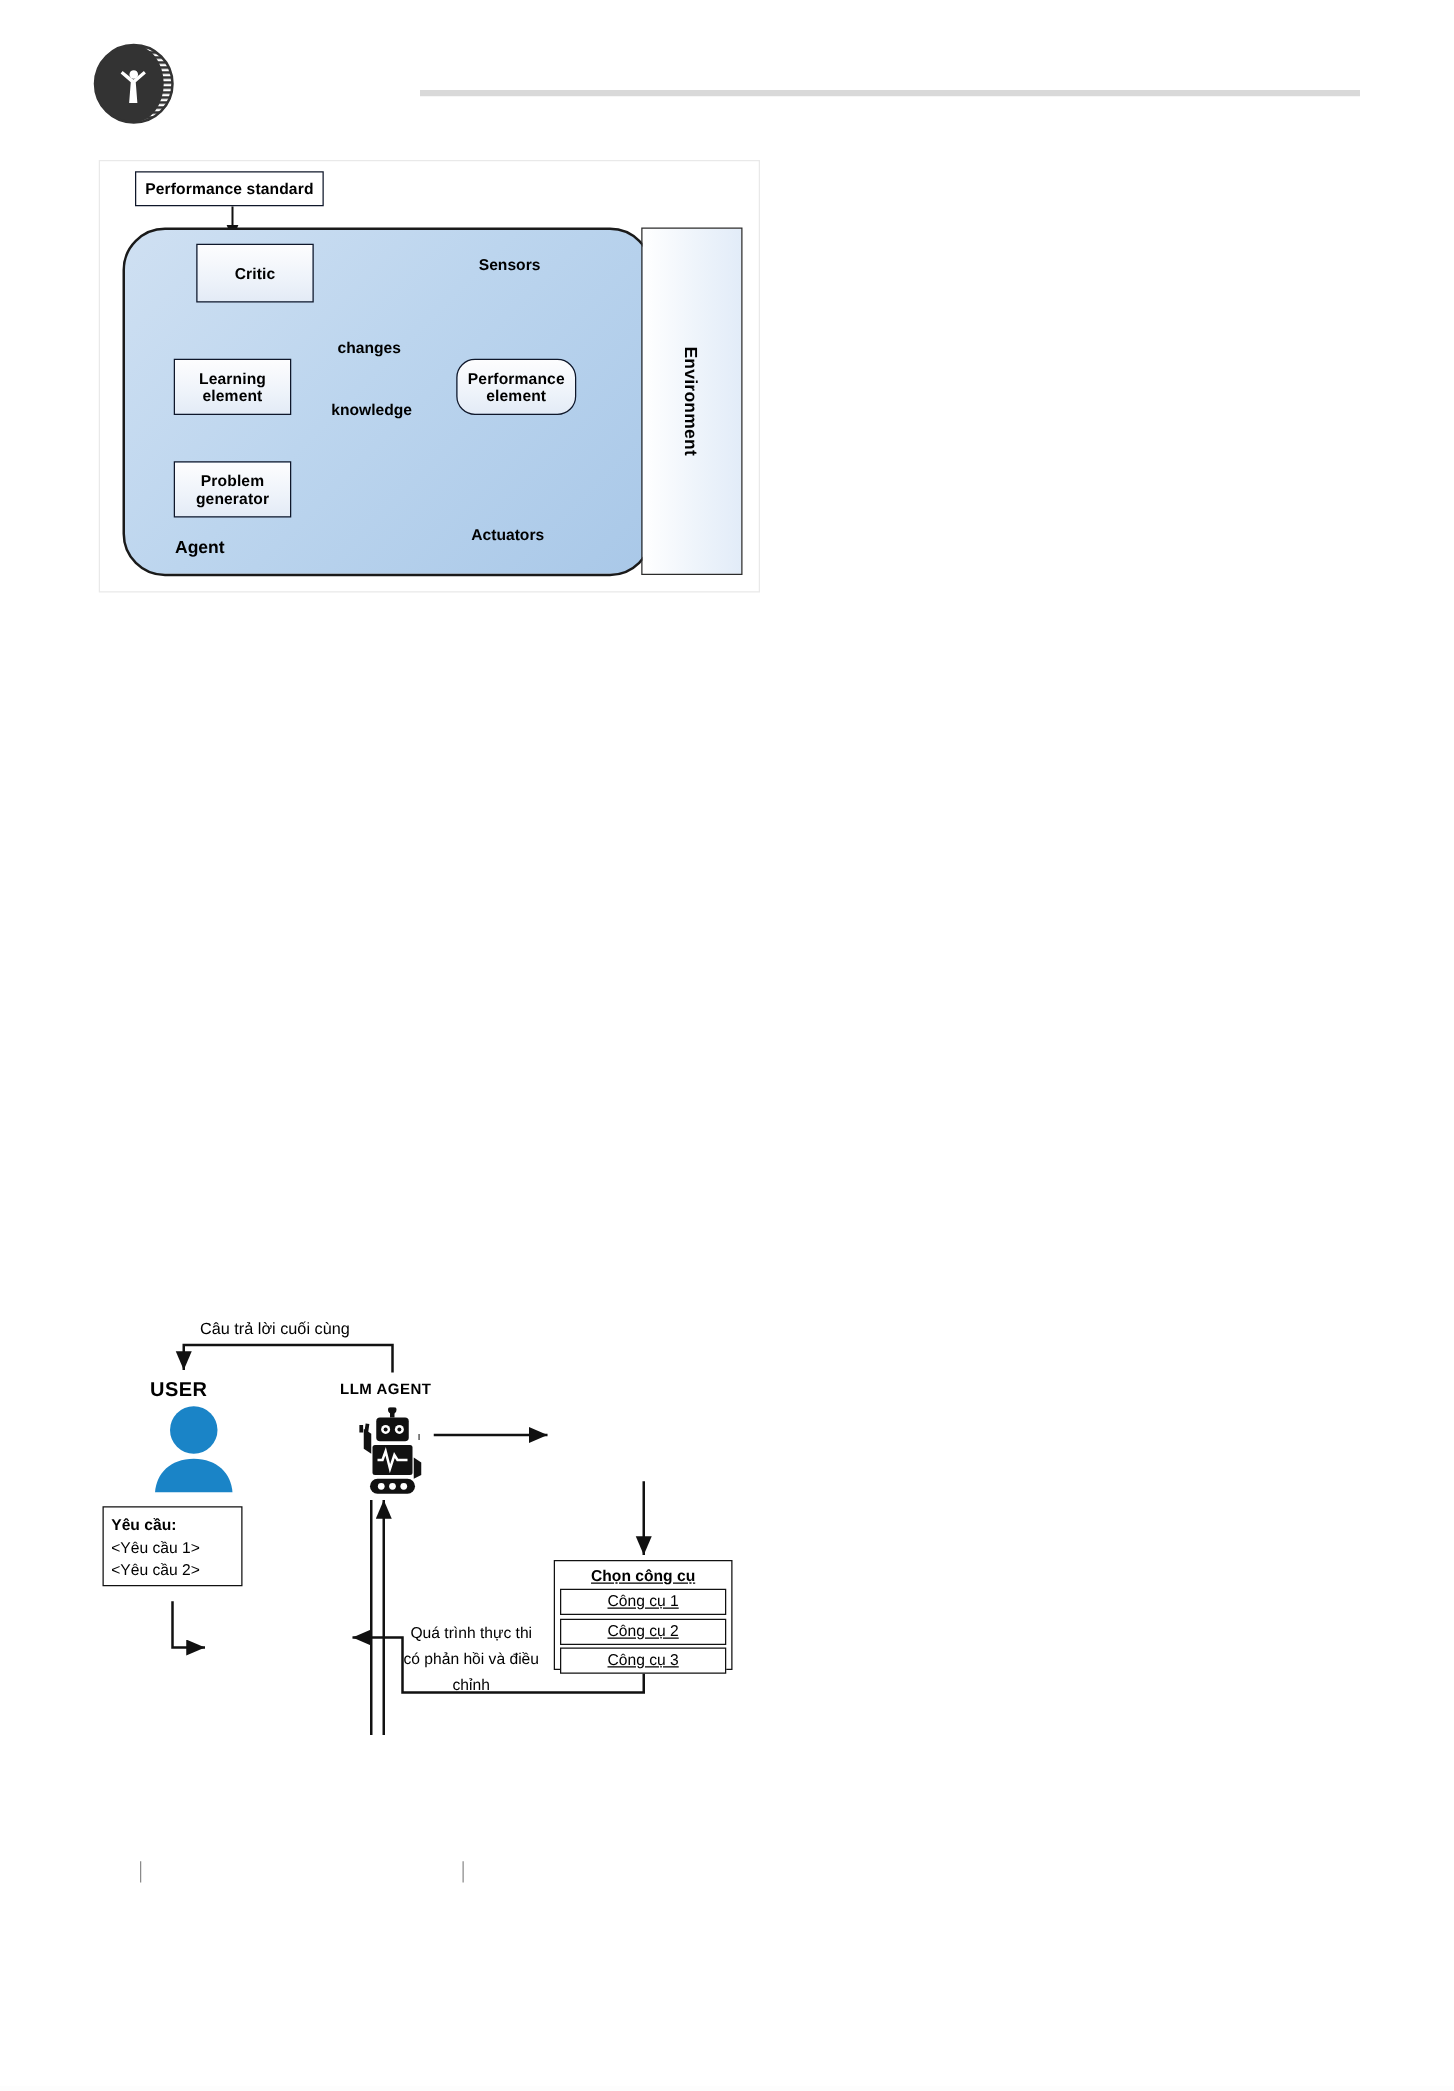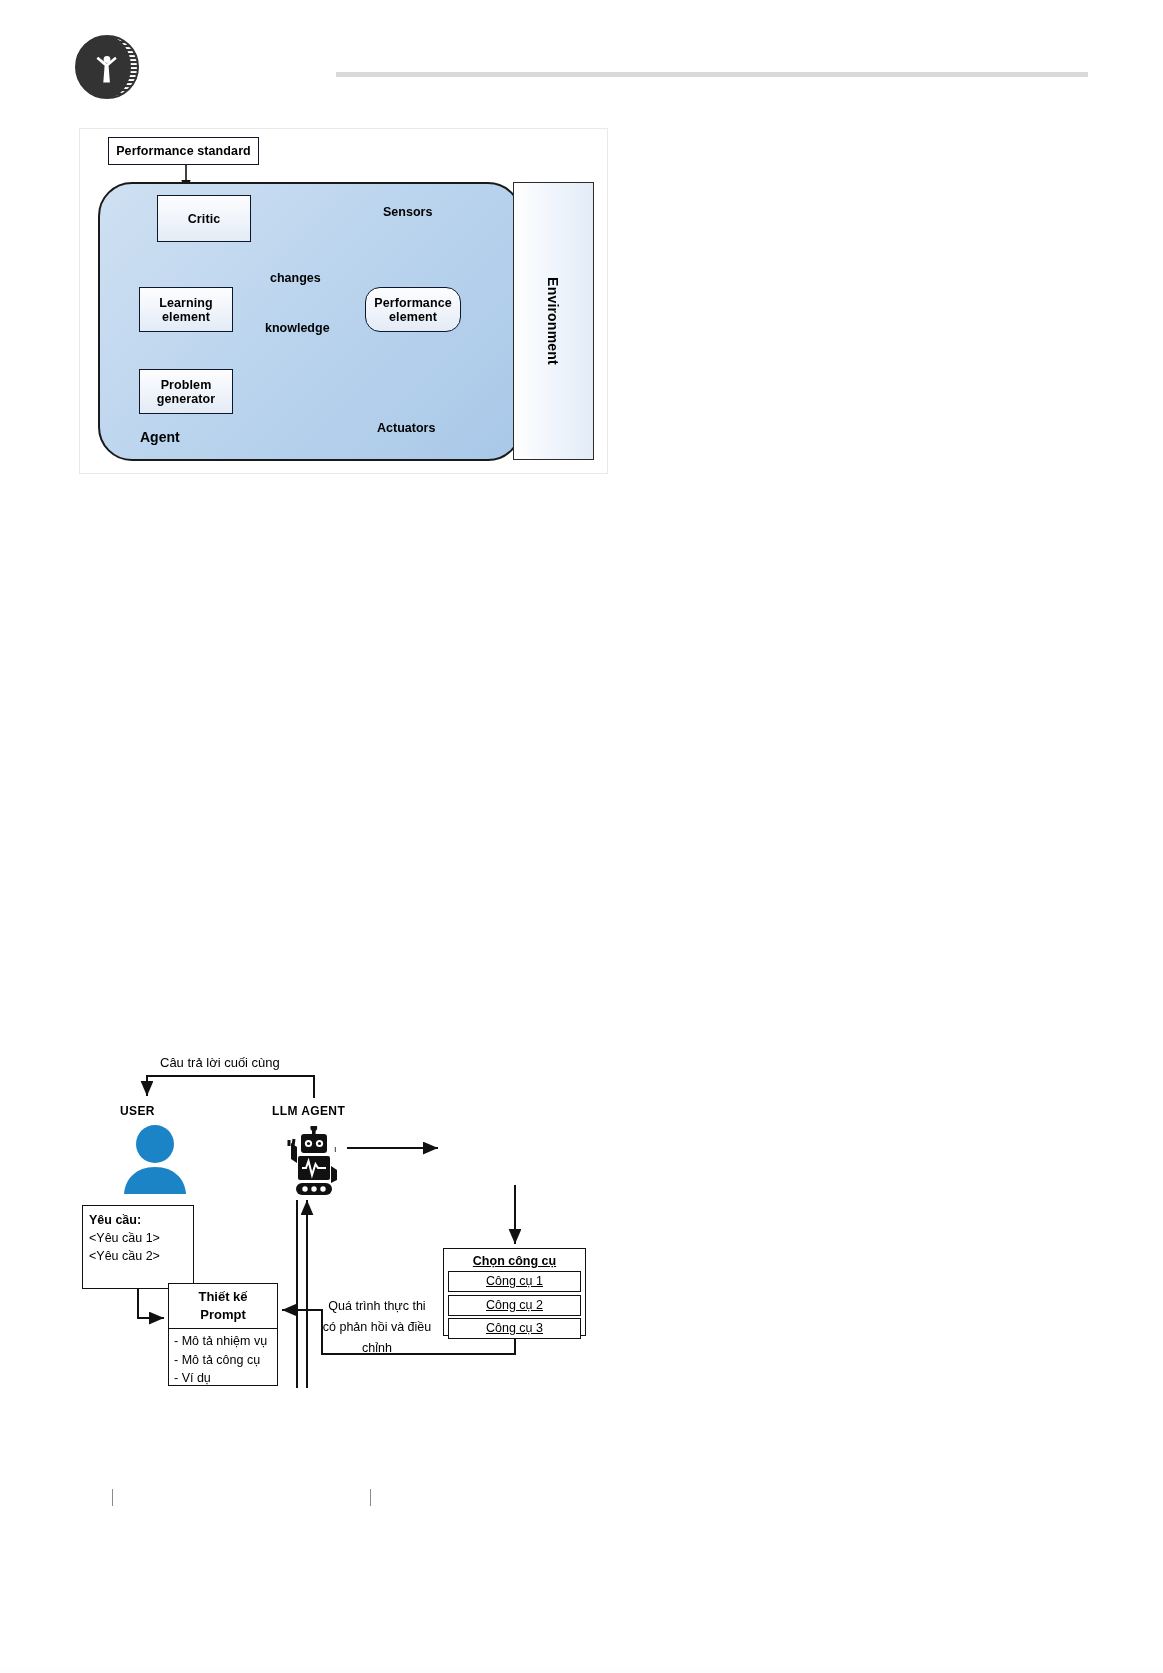--- a/index.html
+++ b/index.html
@@ -114,21 +114,21 @@
   }
   .f2-svg { position: absolute; left: 0; top: 0; z-index: 1; }
 
   .f2-label {
     position: absolute;
     font-size: 12.5px;
     z-index: 4;
     white-space: nowrap;
   }
   #f2-final-answer { left: 81px; top: 7px; font-size: 13px; }
-  #f2-user-label   { left: 41px; top: 56px; font-weight: bold; font-size: 12px; letter-spacing:.4px;}
+  #f2-user-label   { left: 41px; top: 56px; font-weight: bold; font-size: 16px; letter-spacing:.4px;}
   #f2-llm-label    { left: 193px; top: 56px; font-weight: bold; font-size: 12px; letter-spacing:.4px;}
 
   #f2-user-avatar {
     position: absolute;
     left: 40px; top: 76px;
     width: 72px; height: 70px;
     z-index: 3;
   }
   #f2-robot {
     position: absolute;
@@ -144,21 +144,21 @@
 
   .f2-box {
     position: absolute;
     border: 1.6px solid #111;
     box-sizing: border-box;
     background: #fff;
     z-index: 3;
     font-size: 12.5px;
   }
   #f2-yeucau {
-    left: 3px; top: 157px; width: 112px; height: 84px;
+    left: 3px; top: 157px; width: 112px; height: 64px;
     padding: 5px 6px 0 6px;
     line-height: 18px;
   }
   #f2-yeucau .hd { font-weight: bold; }
 
   #f2-thietke {
     left: 89px; top: 235px; width: 110px; height: 103px;
   }
   #f2-thietke .tk-title {
     height: 44px;
@@ -390,31 +390,20 @@
     </svg>
   </div>
   <div id="f2-robot-tick">ı</div>
 
   <div class="f2-box" id="f2-yeucau">
     <div class="hd">Yêu cầu:</div>
     <div>&lt;Yêu cầu 1&gt;</div>
     <div>&lt;Yêu cầu 2&gt;</div>
   </div>
 
-  <div class="f2-box" id="f2-thietke">
-    <div class="tk-title">
-      <span>Thiết kế</span>
-      <span>Prompt</span>
-    </div>
-    <div class="tk-list">
-      <div>-  Mô tả nhiệm vụ</div>
-      <div>-  Mô tả công cụ</div>
-      <div>-  Ví dụ</div>
-    </div>
-  </div>
 
   <div id="f2-exec-note">
     <div>Quá trình thực thi</div>
     <div>có phản hồi và điều</div>
     <div>chỉnh</div>
   </div>
 
 
   <div class="f2-box" id="f2-tools">
     <div class="grp-title">Chọn công cụ</div>

